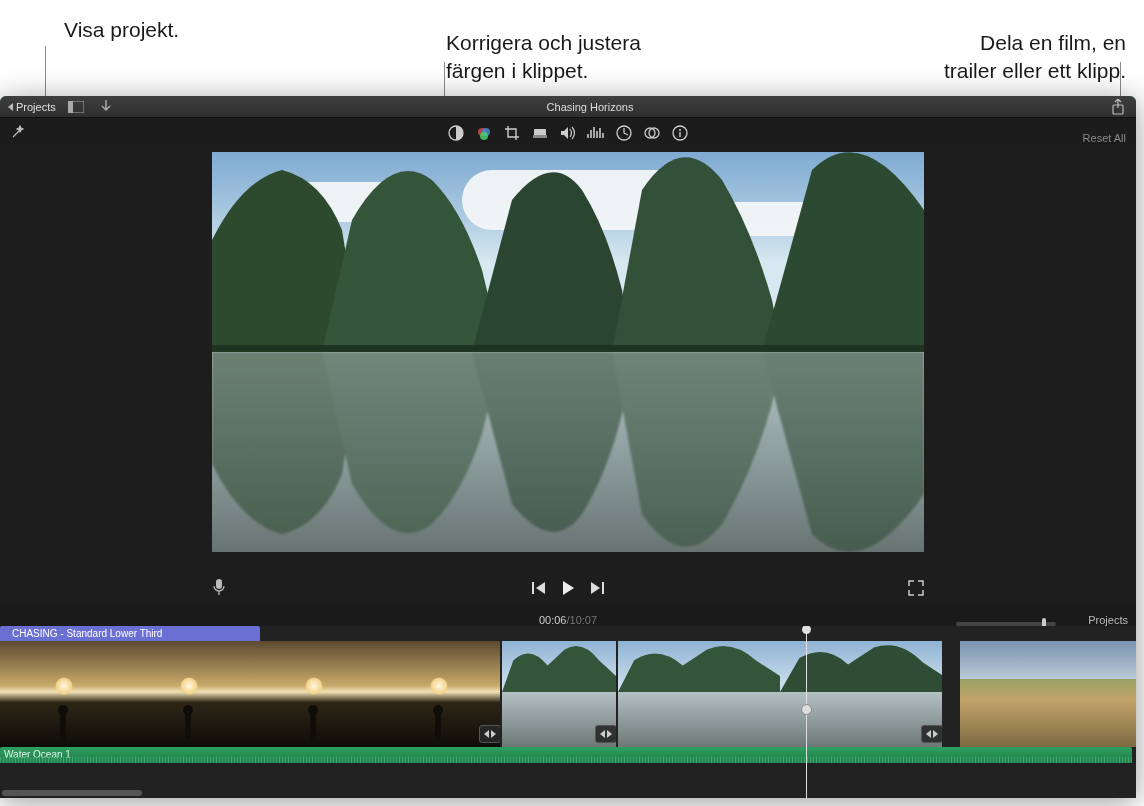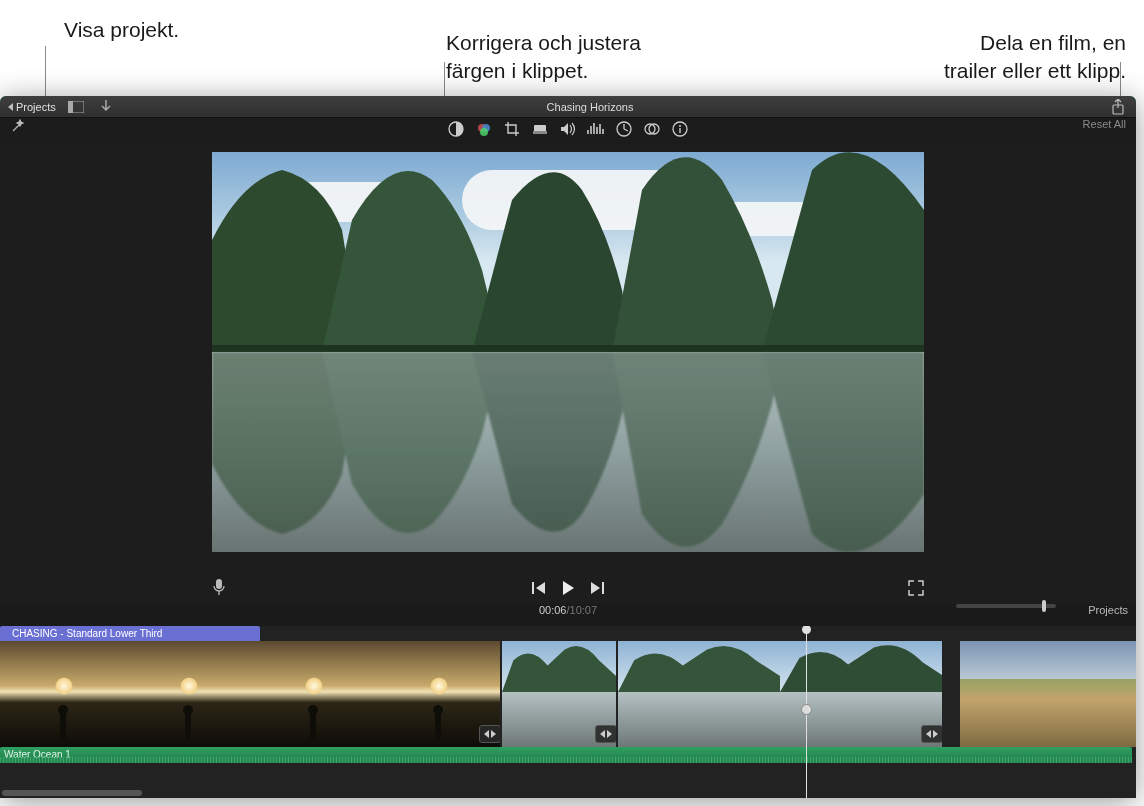--- a/index.html
+++ b/index.html
@@ -72,21 +72,21 @@
       position:absolute;left:0;right:0;text-align:center;
       font-size:11px;color:#ddd;pointer-events:none;padding-left:44px;
     }
     .toolbar-right {
       margin-left:auto;display:flex;align-items:center;
     }
     .share-btn svg{display:block}
     .inspector-bar {
       height:26px;
       background:#1c1c1c;
-      display:flex;align-items:flex-start;
+      display:flex;align-items:flex-end;
       padding:0 10px;
       position:relative;
     }
     .inspector-left{display:flex;align-items:center}
     .inspector-tools{
       position:absolute;left:0;right:0;display:flex;justify-content:center;gap:6px;align-items:center;
     }
     .inspector-tools .ico{
       width:22px;height:22px;display:flex;align-items:center;justify-content:center;cursor:pointer;
     }
@@ -114,21 +114,21 @@
     }
     .reflect{position:absolute;left:0;right:0;top:50%;height:58%;transform:scaleY(-1);opacity:0.55;filter:blur(1px)}
     .viewer-controls{
       margin-top:auto;margin-bottom:8px;width:712px;display:flex;align-items:center;justify-content:center;gap:14px;position:relative;
     }
     .vc-left{position:absolute;left:0;bottom:0}
     .vc-right{position:absolute;right:0;bottom:0}
     .play-icons{display:flex;gap:14px;align-items:center}
     .ico-btn{cursor:pointer;display:flex;align-items:center;justify-content:center}
     .timecode-bar{
-      height:22px;background:#1a1a1a;display:flex;align-items:flex-start;justify-content:center;
+      height:22px;background:#1a1a1a;display:flex;align-items:flex-end;justify-content:center;
       font-size:11px;color:#ccc;position:relative;
     }
     .timecode-bar .dur{color:#777}
     .zoom-slider{position:absolute;right:80px;width:100px;height:4px;background:#444;border-radius:2px}
     .zoom-slider .knob{position:absolute;right:10px;top:-4px;width:4px;height:12px;background:#ccc;border-radius:2px}
     .settings-btn{position:absolute;right:8px;font-size:11px;color:#bbb;cursor:pointer}
     .timeline{
       position:relative;height:172px;background:#222;overflow:hidden;
     }
     .title-strip{

